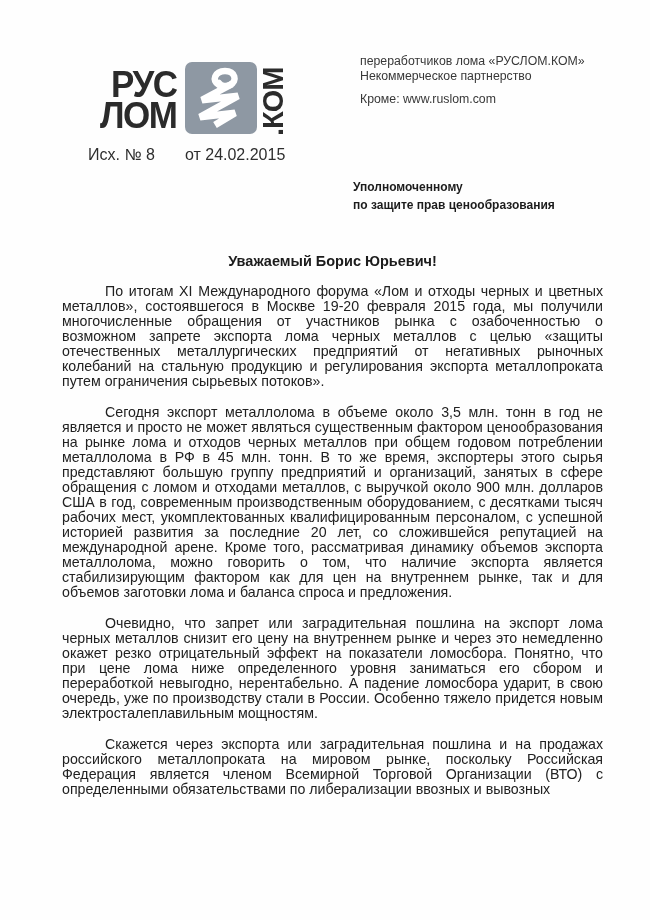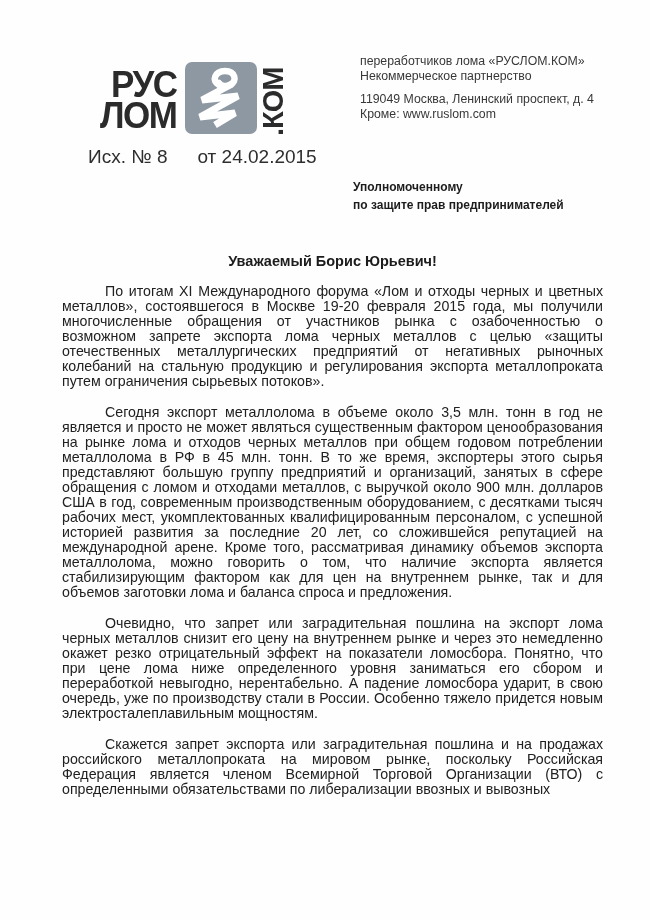--- a/index.html
+++ b/index.html
@@ -44,21 +44,21 @@
     font-weight:bold;
     font-size:29px;
     letter-spacing:-1px;
     line-height:1;
     color:#2b2b2b;
     height:76px;
     margin-left:2px;
   }
   .ref-line{
     position:absolute;left:88px;top:146px;
-    font-size:19px;color:#2e2e2e;
+    font-size:16px;color:#2e2e2e;
   }
   .ref-date{margin-left:30px;}
 
   .org-info{
     position:absolute;left:360px;top:54px;
     font-size:12.3px;line-height:15px;color:#383838;
     width:270px;
   }
   .org-info .grp{margin-bottom:8px;}
 
@@ -109,32 +109,31 @@
   <div class="ref-line">
     <span>Исх. № 8</span><span class="ref-date">от 24.02.2015</span>
   </div>
 
   <div class="org-info">
     <div class="grp">
       <div>переработчиков лома «РУСЛОМ.КОМ»</div>
       <div>Некоммерческое партнерство</div>
     </div>
     <div class="grp">
-      <div>119049 Москва, Ленинский проспект, д. 4</div>
       <div>Кроме: www.ruslom.com</div>
     </div>
   </div>
 
   <div class="recipient">
     <div>Уполномоченному</div>
-    <div>по защите прав предпринимателей</div>
+    <div>по защите прав ценообразования</div>
   </div>
 
   <div class="salutation">Уважаемый Борис Юрьевич!</div>
 
   <div class="body-text">
     <p>По итогам XI Международного форума «Лом и отходы черных и цветных металлов», состоявшегося в Москве 19-20 февраля 2015 года, мы получили многочисленные обращения от участников рынка с озабоченностью о возможном запрете экспорта лома черных металлов с целью «защиты отечественных металлургических предприятий от негативных рыночных колебаний на стальную продукцию и регулирования экспорта металлопроката путем ограничения сырьевых потоков».</p>
     <p>Сегодня экспорт металлолома в объеме около 3,5 млн. тонн в год не является и просто не может являться существенным фактором ценообразования на рынке лома и отходов черных металлов при общем годовом потреблении металлолома в РФ в 45 млн. тонн. В то же время, экспортеры этого сырья представляют большую группу предприятий и организаций, занятых в сфере обращения с ломом и отходами металлов, с выручкой около 900 млн. долларов США в год, современным производственным оборудованием, с десятками тысяч рабочих мест, укомплектованных квалифицированным персоналом, с успешной историей развития за последние 20 лет, со сложившейся репутацией на международной арене. Кроме того, рассматривая динамику объемов экспорта металлолома, можно говорить о том, что наличие экспорта является стабилизирующим фактором как для цен на внутреннем рынке, так и для объемов заготовки лома и баланса спроса и предложения.</p>
     <p>Очевидно, что запрет или заградительная пошлина на экспорт лома черных металлов снизит его цену на внутреннем рынке и через это немедленно окажет резко отрицательный эффект на показатели ломосбора. Понятно, что при цене лома ниже определенного уровня заниматься его сбором и переработкой невыгодно, нерентабельно. А падение ломосбора ударит, в свою очередь, уже по производству стали в России. Особенно тяжело придется новым электросталеплавильным мощностям.</p>
-    <p>Скажется запрет экспорта или заградительная пошлина и на продажах российского металлопроката на мировом рынке, поскольку Российская Федерация является членом Всемирной Торговой Организации (ВТО) с определенными обязательствами по либерализации ввозных и вывозных</p>
+    <p>Скажется через экспорта или заградительная пошлина и на продажах российского металлопроката на мировом рынке, поскольку Российская Федерация является членом Всемирной Торговой Организации (ВТО) с определенными обязательствами по либерализации ввозных и вывозных</p>
   </div>
 
 </div>
 
 </body></html>

